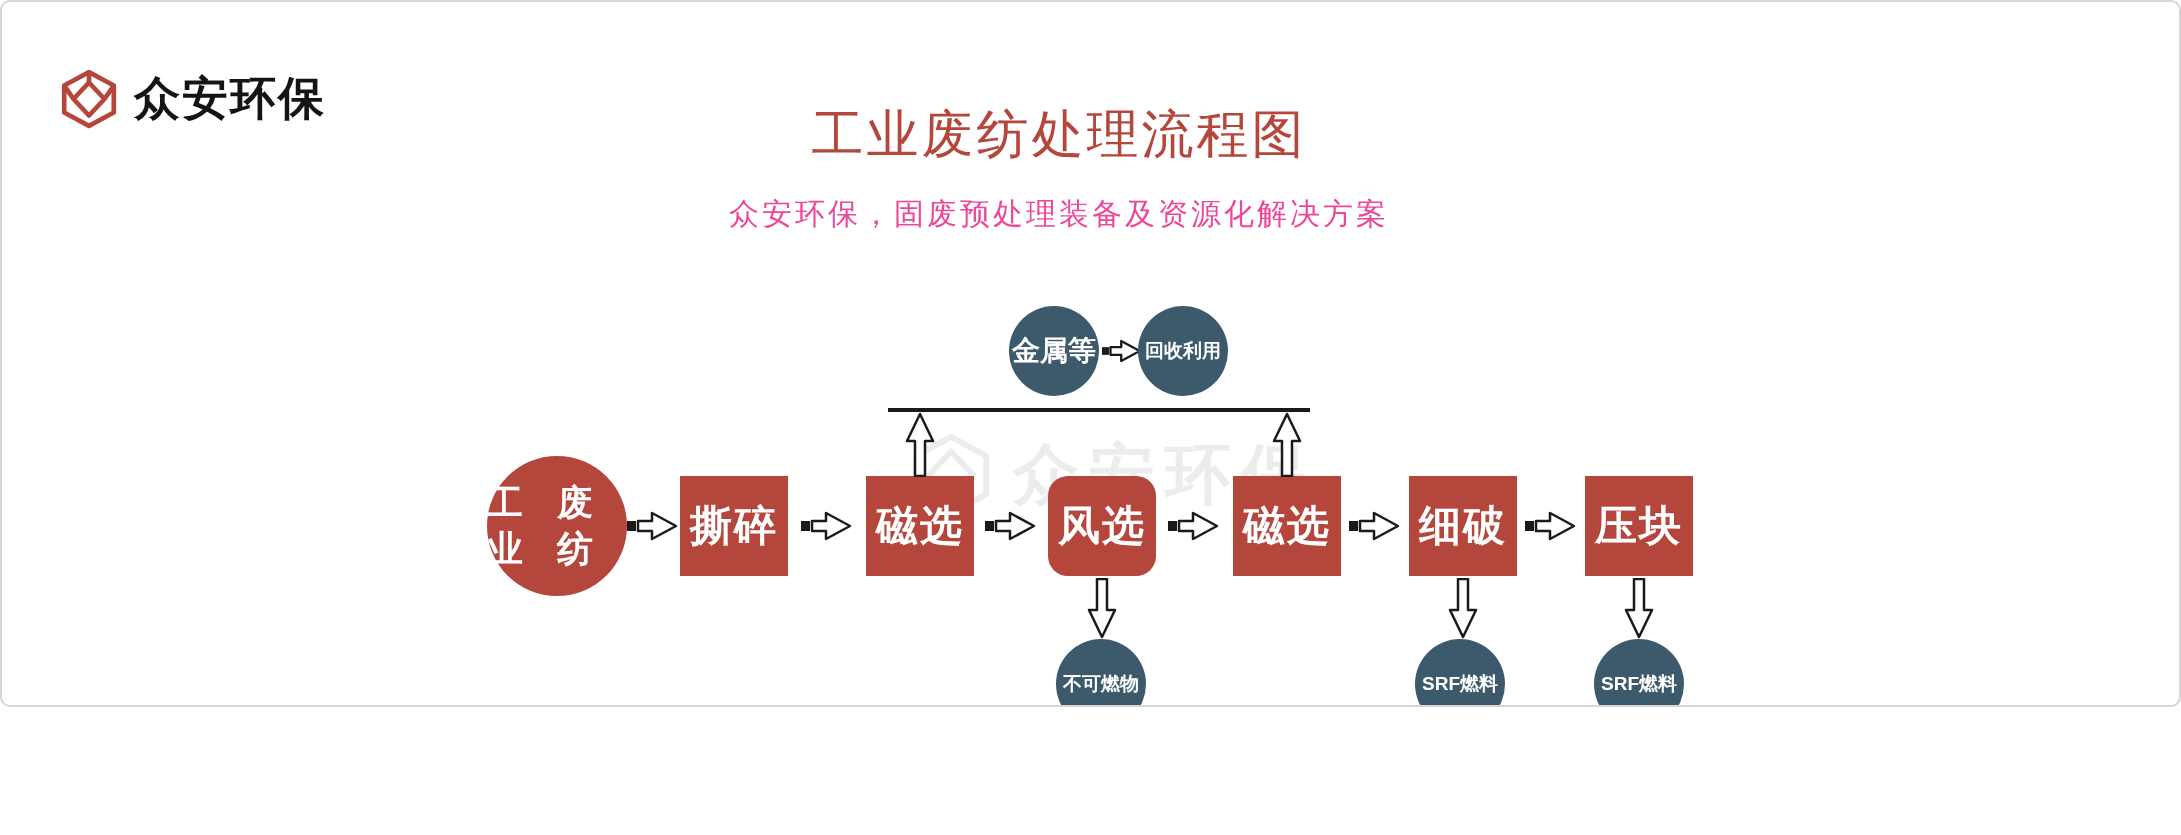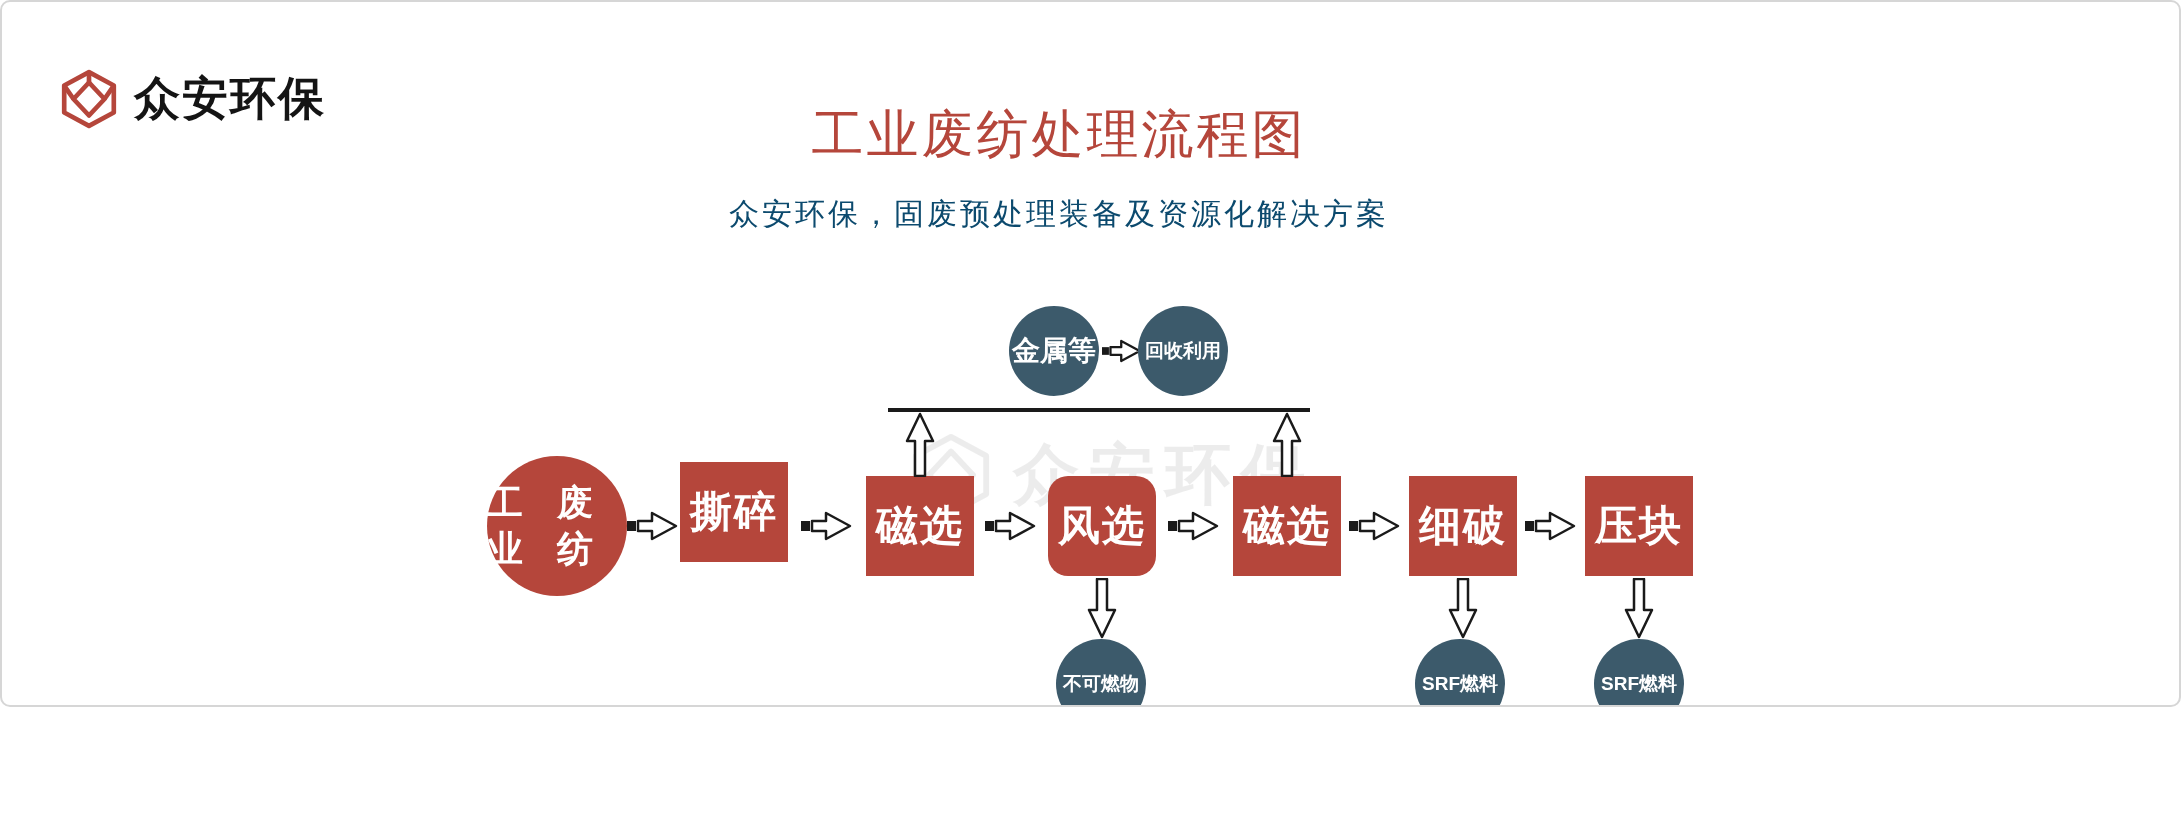--- a/index.html
+++ b/index.html
@@ -44,21 +44,21 @@
     letter-spacing: 3px;
     z-index: 3;
   }
   .subtitle {
     position: absolute;
     left: 657px;
     top: 192px;
     width: 800px;
     text-align: center;
     font-size: 30px;
-    color: #0c4a6e;
+    color: #ec4899;
     letter-spacing: 3px;
     font-family: "Liberation Serif", "DejaVu Serif", serif;
     z-index: 3;
   }
 
   
   .watermark {
     position: absolute;
     left: 905px;
     top: 428px;
@@ -154,21 +154,21 @@
       </g>
     </svg>
     <span class="watermark-text">众安环保</span>
   </div>
 
   <div class="node start-circle" style="left:485px; top:454px;">
     <span>工业</span>
     <span>废纺</span>
   </div>
 
-  <div class="node step-box" style="left:678px;  top:460px;">
+  <div class="node step-box" style="left:678px;  top:474px;">
       <span>撕碎</span>
     </div>
   <div class="node step-box" style="left:864px;  top:474px;">
       <span>磁选</span>
     </div>
   <div class="node step-box" style="left:1046px; top:474px;border-radius:20px;">
       <span>风选</span>
     </div>
   <div class="node step-box" style="left:1231px; top:474px;">
       <span>磁选</span>

